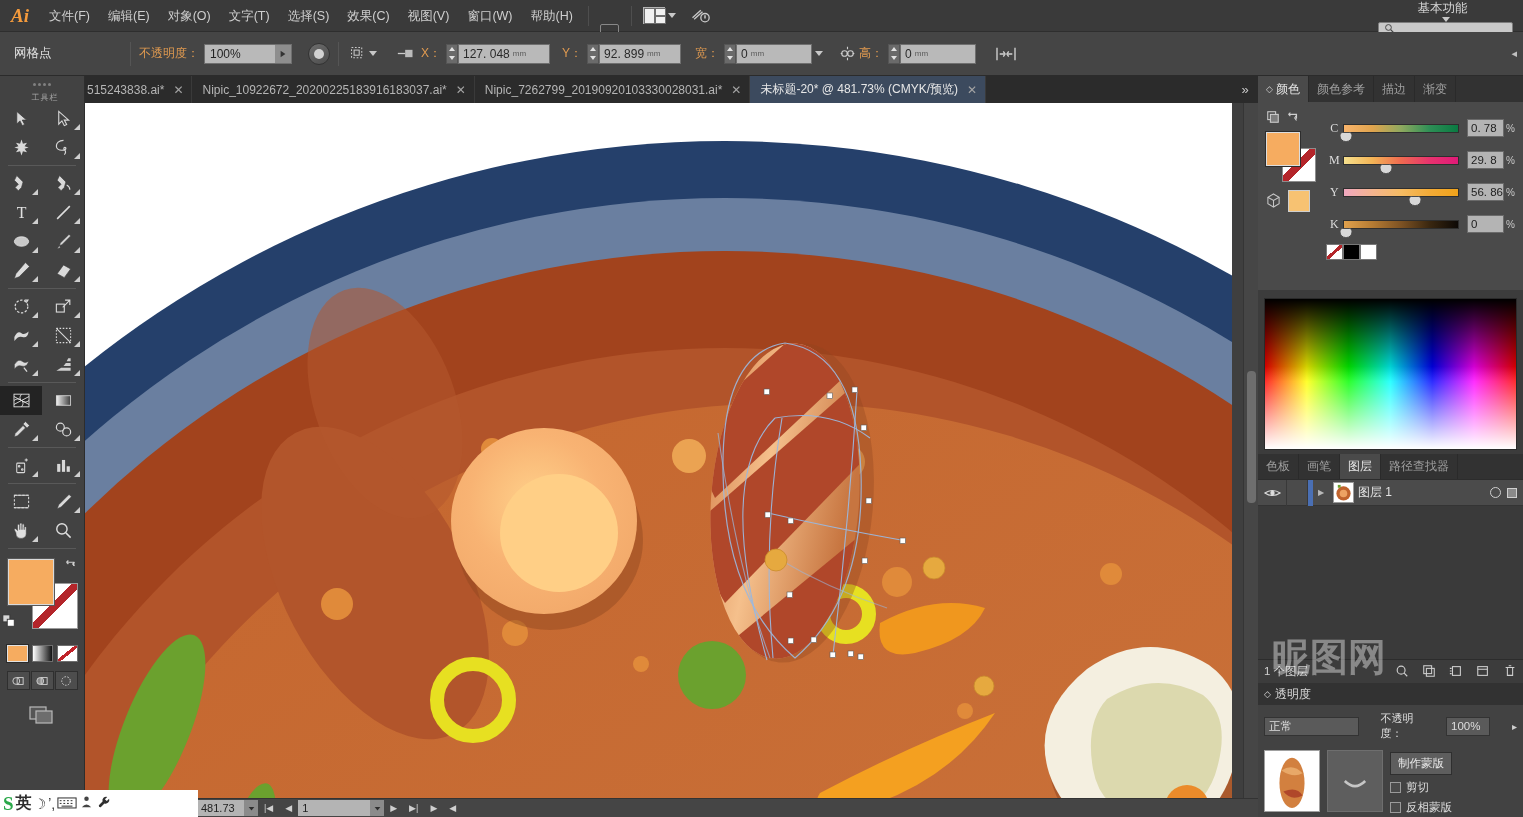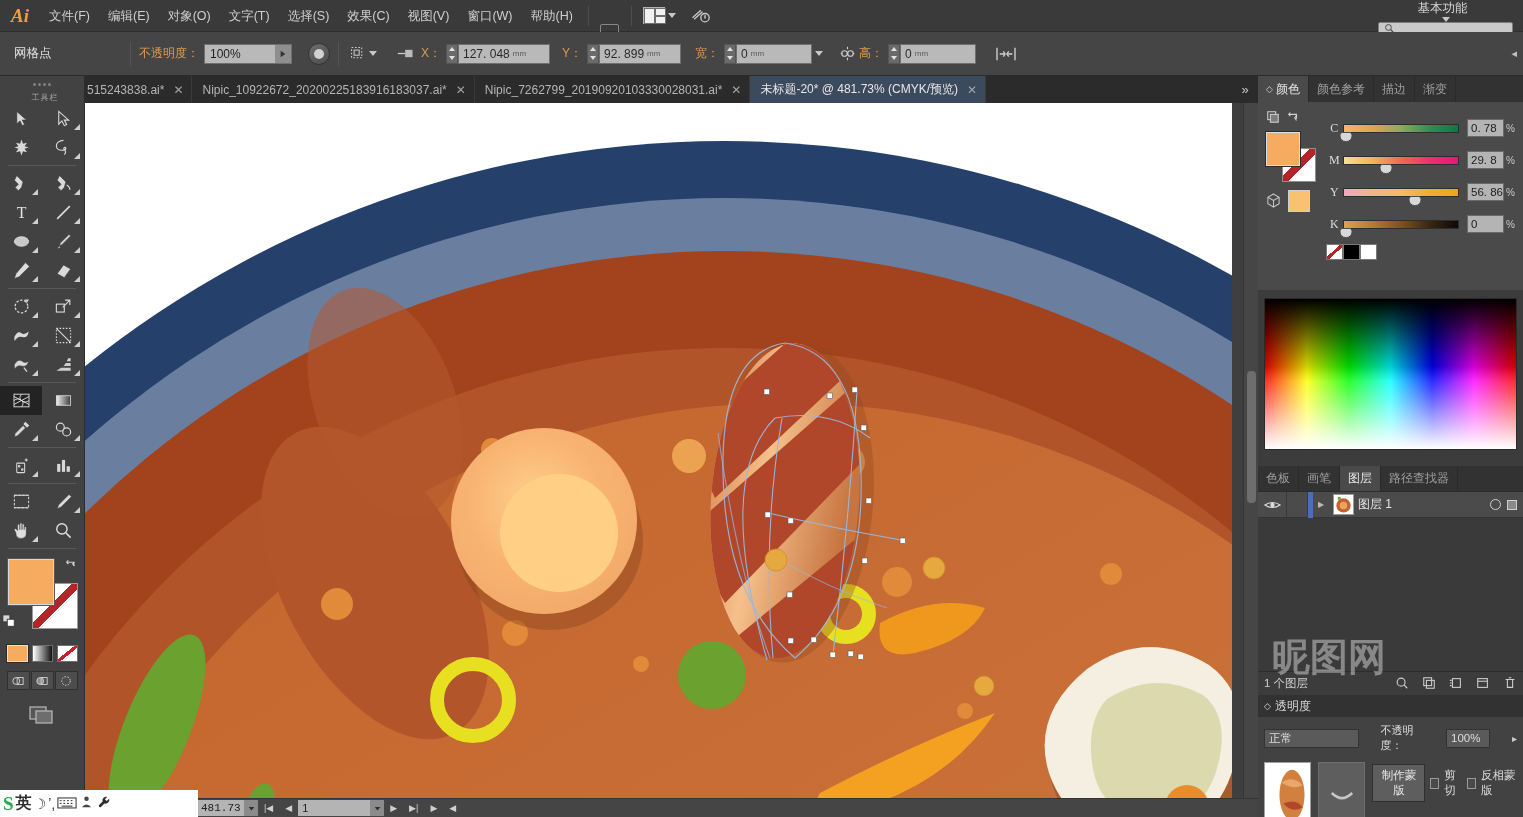--- a/index.html
+++ b/index.html
@@ -217,21 +217,21 @@
   .nw.white { background: #fff; }
   .spectrum {
     margin: 8px 6px 0 6px; height: 152px; border: 1px solid #2a2a2a;
     background:
       linear-gradient(to bottom, rgba(255,255,255,0) 0%, rgba(255,255,255,0) 45%, #ffffff 100%),
       linear-gradient(to bottom, #000000 0%, rgba(0,0,0,0) 55%),
       linear-gradient(to right, #ff0000, #ffff00, #00ff00, #00ffff, #0000ff, #ff00ff, #ff0000);
   }
 
   
-  .layers-tabs { display: flex; height: 25px; background: #323232; margin-top: 16px; }
+  .layers-tabs { display: flex; height: 25px; background: #323232; margin-top: 4px; }
   .layers-body { background: #3a3a3a; height: 180px; border-top: 1px solid #2c2c2c; }
   .layer-row {
     display: flex; align-items: center; height: 26px; background: #4b4b4b;
     border-bottom: 1px solid #343434; font-size: 12px; color: #e4e4e4;
   }
   .lr-eye { width: 28px; display: flex; justify-content: center; color: #d9d9d9; }
   .lr-lock { width: 22px; border-left: 1px solid #393939; border-right: 1px solid #393939; height: 26px; }
   .lr-sel { width: 5px; height: 26px; background: #4a6fb4; }
   .lr-tri { width: 16px; display: flex; justify-content: center; color: #b9b9b9; font-size: 8px; }
   .lr-thumb { width: 21px; height: 21px; margin: 0 4px; border: 1px solid #9a9a9a; background: #fff; position: relative; overflow: hidden; }
@@ -251,41 +251,41 @@
   .mode-select {
     width: 118px; height: 19px; background: #5a5a5a; border: 1px solid #333; color: #ddd;
     font-size: 11.5px; display: flex; align-items: center; padding-left: 4px;
   }
   .op-field { width: 54px; height: 19px; background: #5a5a5a; border: 1px solid #333; color: #ddd; font-size: 11.5px;
     display: flex; align-items: center; padding-left: 4px; }
   .thumb-line { display: flex; gap: 7px; margin-top: 9px; align-items: flex-start; }
   .t-art { width: 56px; height: 62px; background: #fff; border: 1px solid #a0a0a0; position: relative; overflow: hidden; }
   .t-mask { width: 56px; height: 62px; background: #5e5e5e; border: 1px solid #6e6e6e;
     display: flex; align-items: center; justify-content: center; color: #bdbdbd; }
-  .t-right { display: flex; flex-direction: row; gap: 5px; padding-top: 2px; }
+  .t-right { display: flex; flex-direction: column; gap: 5px; padding-top: 2px; }
   .mkmask-btn {
     background: #5e5e5e; border: 1px solid #2f2f2f; color: #e6e6e6; font-size: 11.5px;
     padding: 3px 7px; text-align: center;
   }
   .chk-line { display: flex; align-items: center; gap: 5px; font-size: 11.5px; color: #dadada; }
   .chk { width: 11px; height: 11px; border: 1px solid #9a9a9a; background: #4a4a4a; }
 
   
   .ime {
     position: absolute; left: 0; bottom: 0; width: 198px; height: 27px; background: #ffffff;
     display: flex; align-items: center; gap: 2px; padding-left: 3px; z-index: 40;
   }
   .ime .sg { font-size: 19px; color: #2aa84a; font-weight: bold; font-family: "Liberation Serif", serif; }
   .ime .ic { font-size: 14px; color: #2f2f2f; }
   .statusbar {
     position: absolute; left: 198px; bottom: 0; width: 1060px; height: 19px; background: #454545;
     display: flex; align-items: center; font-size: 11px; color: #d2d2d2; z-index: 30;
     border-top: 1px solid #333;
   }
-  .sb-zoom { width: 46px; height: 16px; background: #b4b4b4; color: #222; display: flex; align-items: center; padding-left: 3px; font-size: 11px; font-family: Liberation Mono, monospace; }
+  .sb-zoom { width: 46px; height: 16px; background: #b4b4b4; color: #222; display: flex; align-items: center; padding-left: 3px; font-size: 11px; }
   .sb-drop { width: 14px; height: 16px; background: #8b8b8b; display: flex; align-items: center; justify-content: center; }
   .sb-nav { display: flex; gap: 4px; padding: 0 6px; color: #cfcfcf; font-size: 9px; }
   .sb-page { width: 72px; height: 16px; background: #b4b4b4; color: #222; display: flex; align-items: center; padding-left: 4px; font-size: 11px; }
   .sb-status { flex: 1; text-align: center; }
   .watermark {
     position: absolute; z-index: 45; color: rgba(245,245,245,0.42); pointer-events: none;
     font-family: "Liberation Serif", serif;
   }
 </style>
 </head>

